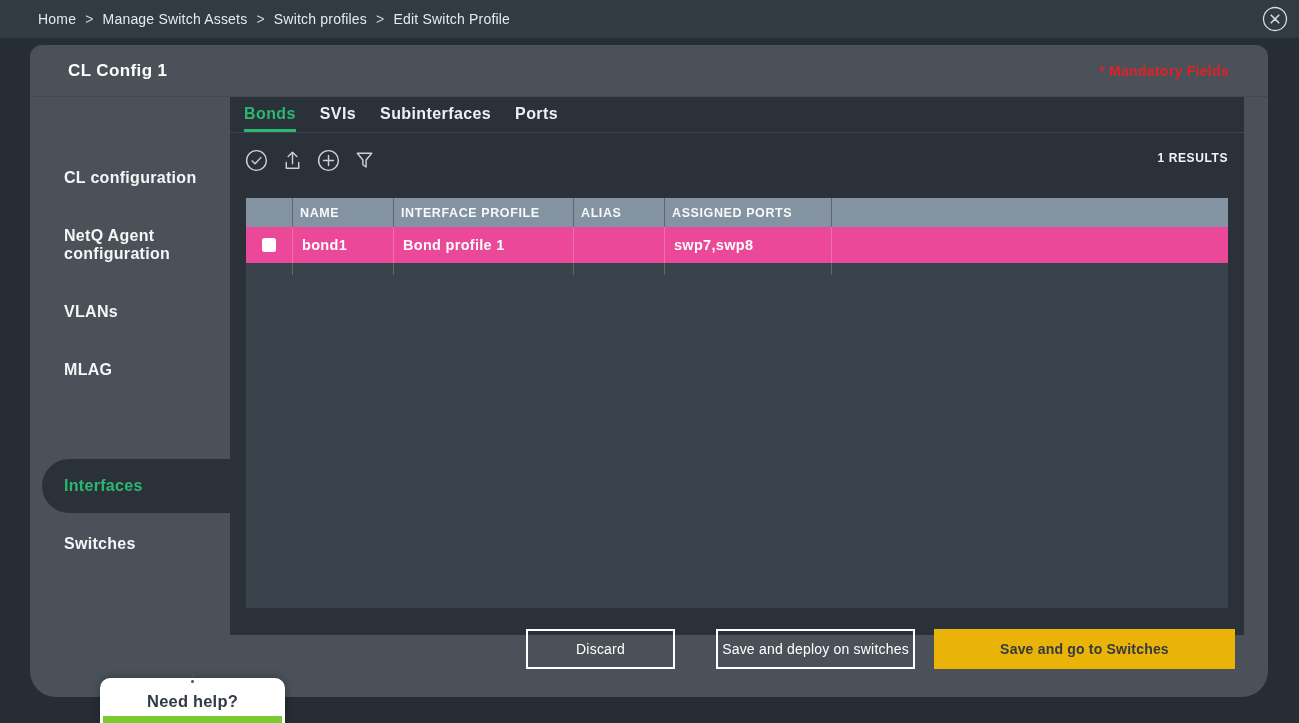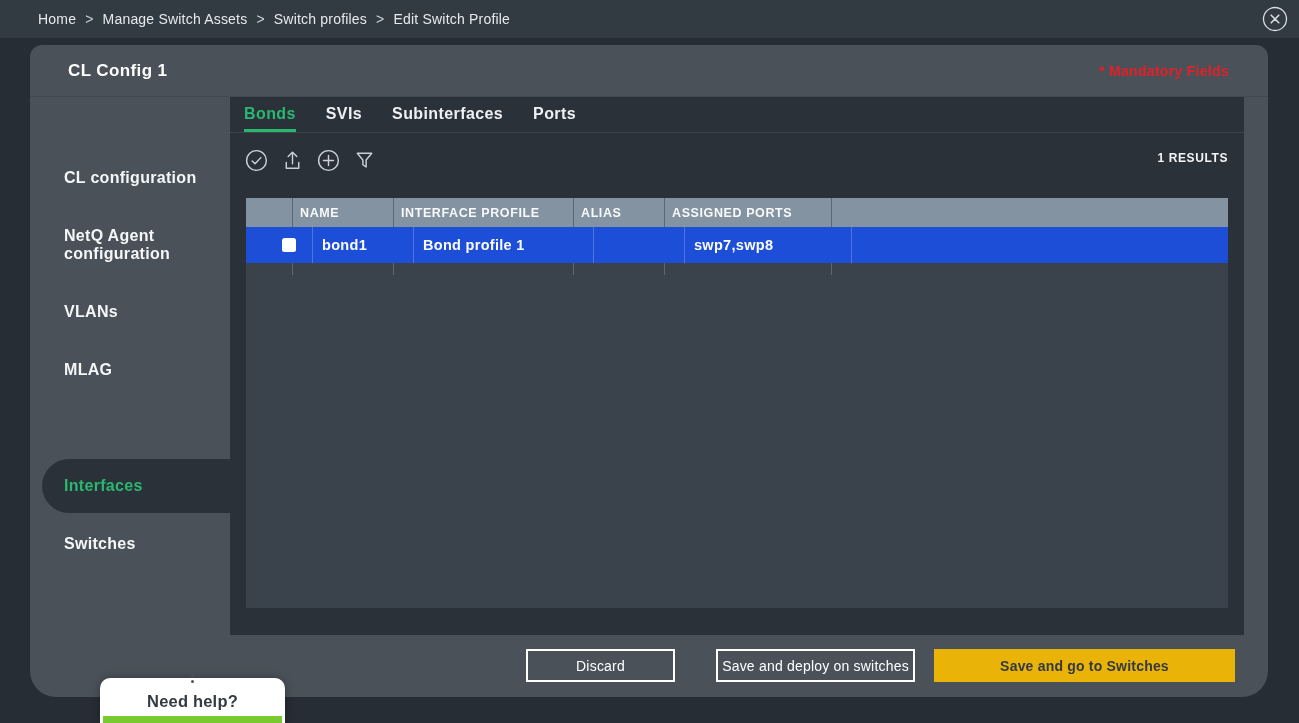--- a/index.html
+++ b/index.html
@@ -53,21 +53,21 @@
     background:#2b3138; border-radius:27px 0 0 27px; color:#2ab871;
   }
 
   
   .content {
     position:absolute; left:200px; top:52px; width:1014px; height:538px;
     background:#2b3138;
   }
   .tabbar {
     position:absolute; left:0; top:0; width:100%; height:36px;
-    display:flex; padding-left:14px; gap:30px; border-bottom:1px solid #3d444c;
+    display:flex; padding-left:14px; gap:24px; border-bottom:1px solid #3d444c;
   }
   .tab {
     display:flex; align-items:center; height:100%; padding-top:2px; cursor:pointer;
     font-size:16px; font-weight:600; color:#eef1f3; letter-spacing:.4px;
     border-bottom:3px solid transparent;
   }
   .tab.active { color:#2ab871; border-bottom-color:#2ab871; }
 
   .icon-row { position:absolute; left:15px; top:52px; display:flex; gap:13px; }
   .icon-btn { width:23px; height:23px; cursor:pointer; }
@@ -81,34 +81,34 @@
     position:absolute; left:16px; top:101px; width:982px; height:410px;
     background:#3a424b;
   }
   .grid { display:grid; grid-template-columns:46px 101px 180px 91px 167px 1fr; }
   .thead { height:29px; background:#8493a1; }
   .th {
     display:flex; align-items:center; padding-left:7px;
     font-size:12.5px; font-weight:700; color:#f7f9fa; letter-spacing:.6px;
   }
   .th + .th { border-left:1px solid rgba(44,52,60,.45); }
-  .trow { height:36px; background:#1d4ed8; cursor:pointer;padding-left:20px; }
+  .trow { height:36px; background:#ec4899; cursor:pointer; }
   .td {
     display:flex; align-items:center; padding-left:9px;
     font-size:14.5px; font-weight:600; color:#fbfcfd; letter-spacing:.3px;
   }
   .td + .td { border-left:1px solid rgba(255,255,255,.22); }
   .td.cell-check { justify-content:center; padding-left:0; }
   .checkbox { width:14px; height:14px; background:#ffffff; border-radius:2.5px; cursor:pointer; }
   .ticks { height:12px; }
   .tick + .tick { border-left:1px solid rgba(255,255,255,.20); }
 
   
   .btn {
-    position:absolute; top:604px; height:33px; display:flex; align-items:center; justify-content:center;
+    position:absolute; top:584px; height:40px; display:flex; align-items:center; justify-content:center;
     font-size:14px; letter-spacing:.2px; cursor:pointer; white-space:nowrap;
   }
   .btn-outline { border:2px solid #ffffff; color:#ffffff; background:transparent; }
   .btn-filled { background:#eab308; color:#333a41; font-weight:600; }
   .btn-discard { left:496px; width:149px; }
   .btn-deploy  { left:686px; width:199px; }
   .btn-savego  { left:904px; width:301px; }
 
   
   .help {

